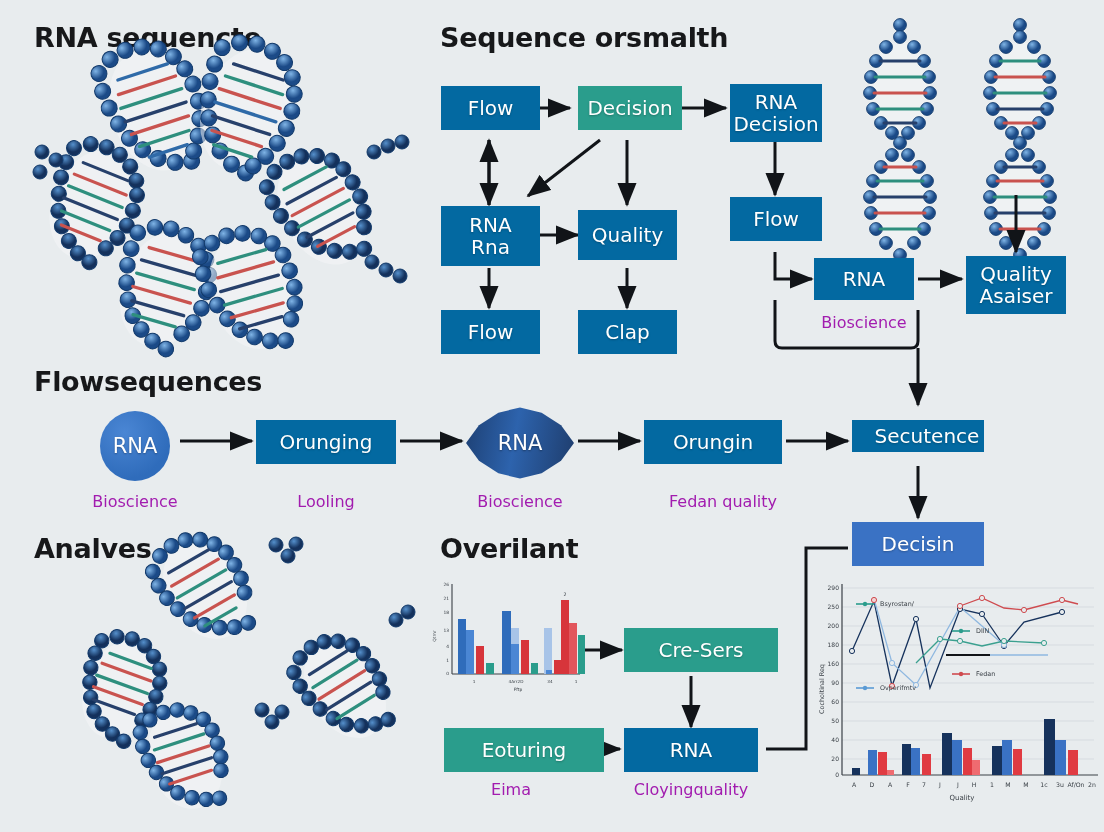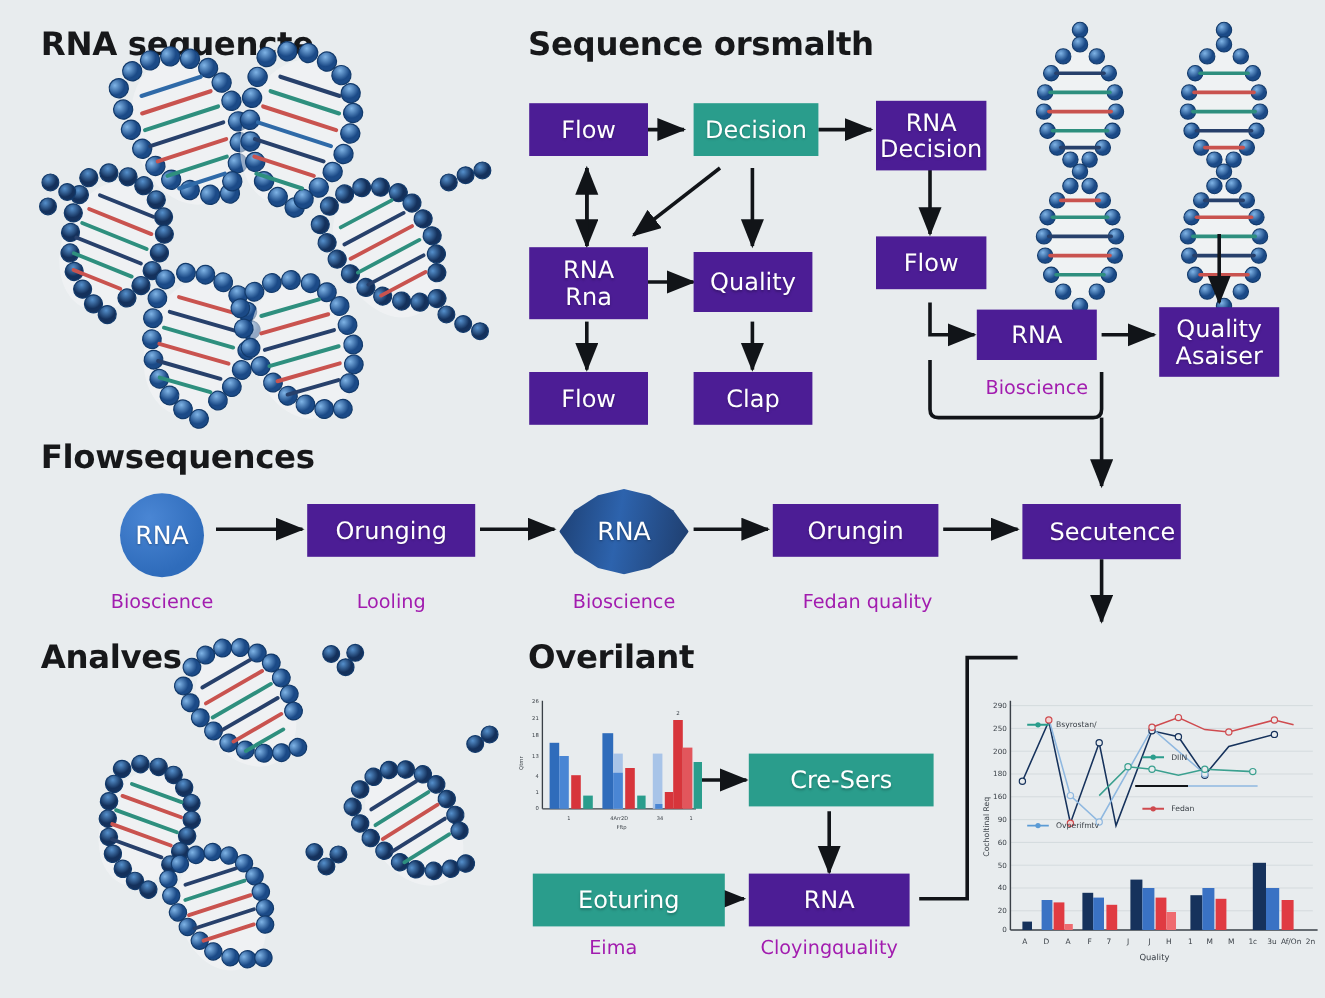--- a/index.html
+++ b/index.html
@@ -26,21 +26,21 @@
     text-align:center;
     color:#fff;
     font-family:"DejaVu Sans", sans-serif;
     font-size:20px;
     line-height:1.15;
     box-sizing:border-box;
     padding:4px 6px;
     font-weight:400;
     text-shadow:0 1px 2px rgba(0,0,0,.25);
   }
-  .navy{background:#4c1d95;}
+  .navy{background:#0369a1;}
   .teal{background:#2a9d8c;}
   .blue{background:#3a72c4;}
   .node.two-line{flex-direction:column;line-height:1.12;}
   .cap{
     position:absolute;
     font-family:"DejaVu Sans", sans-serif;
     font-size:16px;
     color:#a21caf;
     white-space:nowrap;
     text-align:center;
@@ -613,21 +613,22 @@
   <div class="node navy two-line" style="left:966px;top:256px;width:100px;height:58px;">
     <span>Quality</span>
     <span>Asaiser</span>
   </div>
   <div class="cap" style="left:810px;top:313px;width:108px;">Bioscience</div>
 
   <div class="circ" style="left:100px;top:411px;width:70px;height:70px;">RNA</div>
   <div class="node navy" style="left:256px;top:420px;width:140px;height:44px;">Orunging</div>
   <div class="lens" style="left:466px;top:406px;width:108px;height:74px;">RNA</div>
   <div class="node navy" style="left:644px;top:420px;width:138px;height:44px;">Orungin</div>
-  <div class="node navy" style="left:852px;top:420px;width:132px;height:46px;padding-left:24px;">Secutence</div>
+  <div class="node navy" style="left:852px;top:420px;width:132px;height:32px;padding-left:24px;">Secutence</div>
+  <div class="node blue" style="left:852px;top:522px;width:132px;height:44px;">Decisin</div>
 
   <div class="cap" style="left:80px;top:492px;width:110px;">Bioscience</div>
   <div class="cap" style="left:271px;top:492px;width:110px;">Looling</div>
   <div class="cap" style="left:465px;top:492px;width:110px;">Bioscience</div>
   <div class="cap" style="left:658px;top:492px;width:130px;">Fedan quality</div>
 
   <div class="node teal" style="left:624px;top:628px;width:154px;height:44px;">Cre-Sers</div>
   <div class="node teal" style="left:444px;top:728px;width:160px;height:44px;">Eoturing</div>
   <div class="node navy" style="left:624px;top:728px;width:134px;height:44px;">RNA</div>
   <div class="cap" style="left:456px;top:780px;width:110px;">Eima</div>

